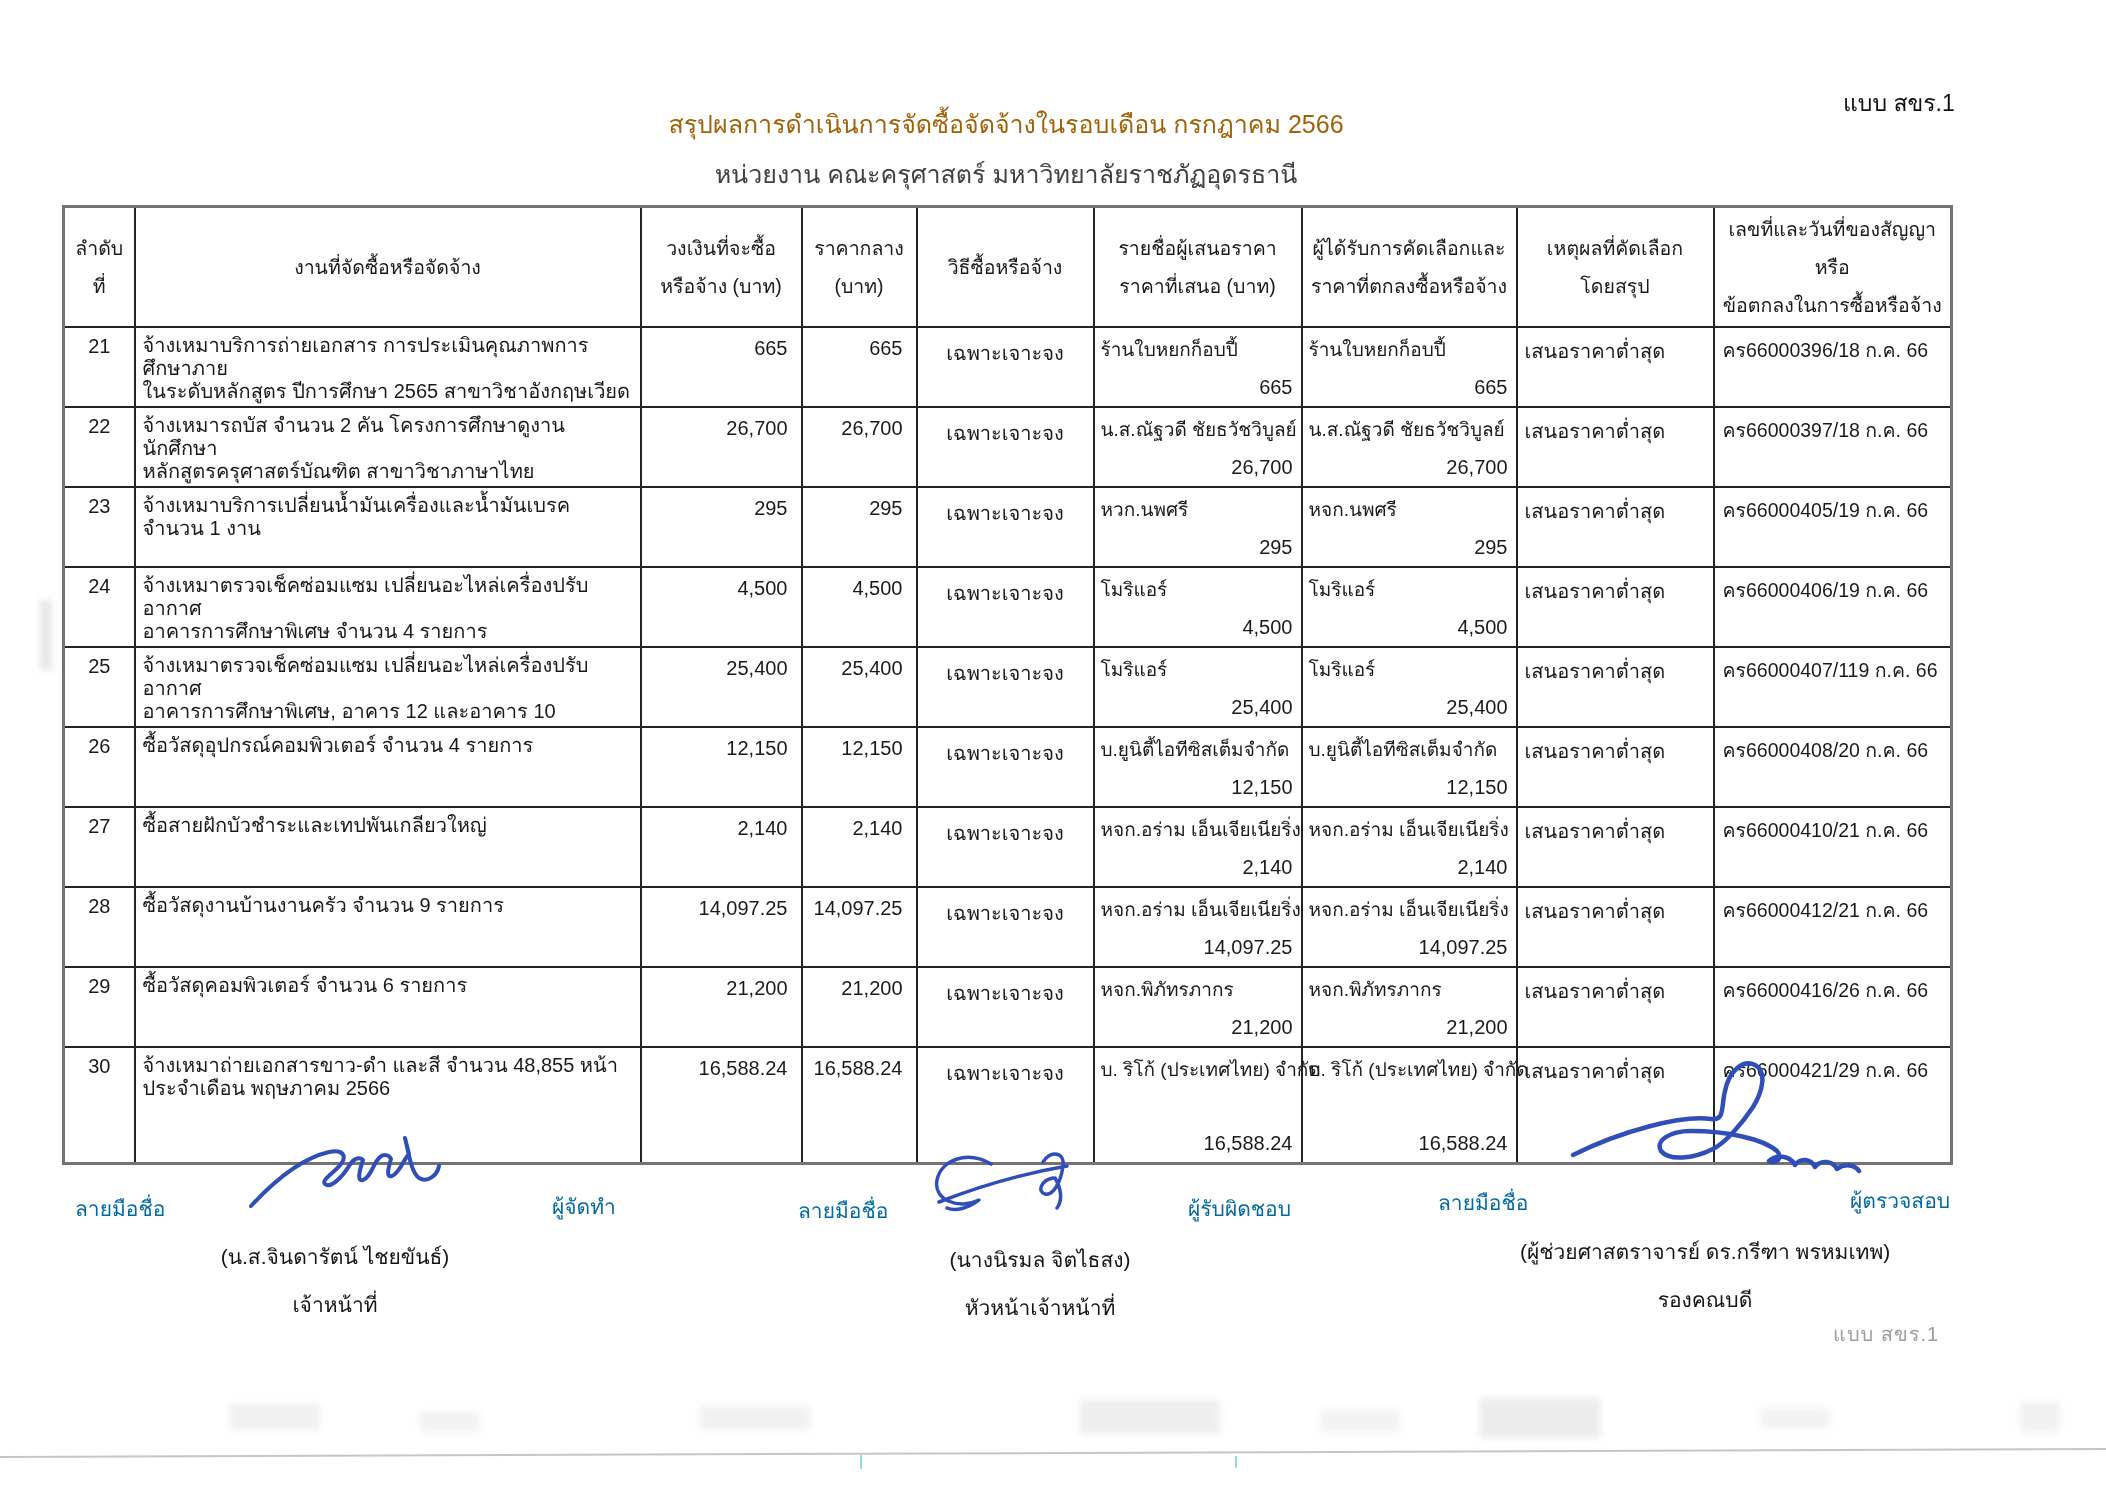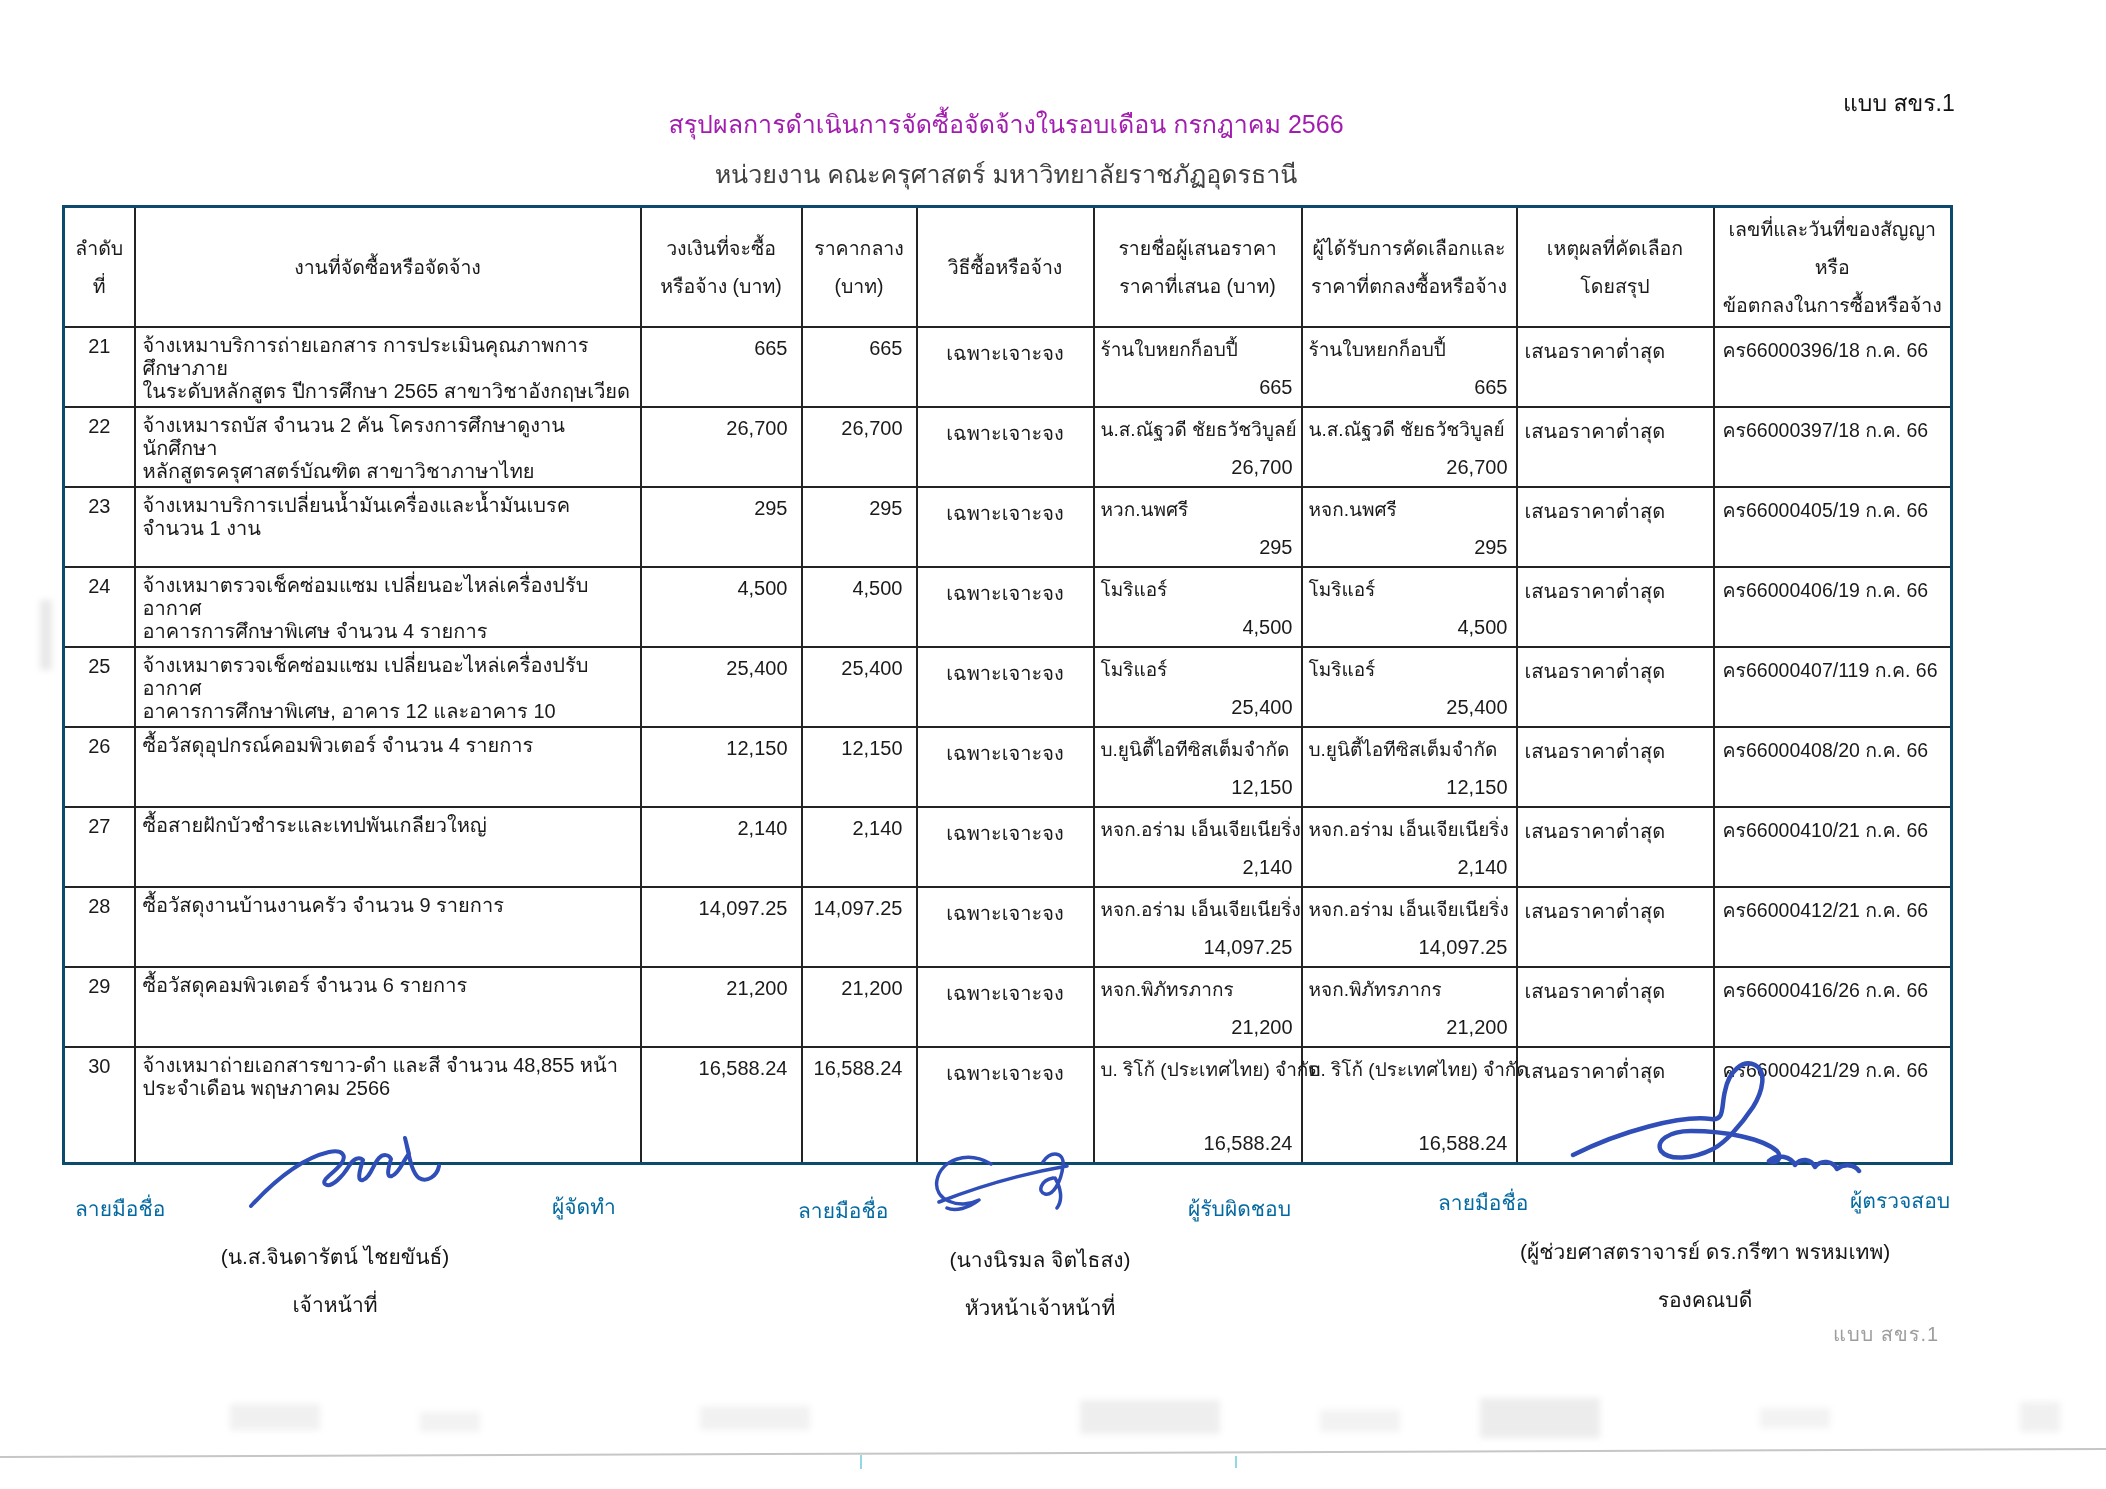--- a/index.html
+++ b/index.html
@@ -7,30 +7,30 @@
   .page {
     position:relative; width:2106px; height:1489px;
     background:#ffffff; overflow:hidden; color:#1a1a1a;
   }
   .form-code {
     position:absolute; left:1843px; top:85px;
     font-size:23px; color:#111;
   }
   .doc-title {
     position:absolute; left:62px; top:104px; width:1888px;
-    text-align:center; font-size:25px; color:#a21caf;
+    text-align:center; font-size:25px; color:#a16207;
   }
   .doc-subtitle {
     position:absolute; left:62px; top:154px; width:1888px;
     text-align:center; font-size:25px; color:#404040;
   }
   table.proc {
     position:absolute; left:62px; top:205px; width:1888px;
     border-collapse:collapse; table-layout:fixed;
-    border:3px solid #0c4a6e;
+    border:3px solid #737373;
     font-size:20px;
   }
   table.proc th, table.proc td {
     border:2px solid #242424;
     vertical-align:top;
     overflow:visible;
   }
   table.proc thead tr { height:80px; }
   table.proc tbody tr { height:80px; }
   table.proc tbody tr:last-child { height:116px; }

